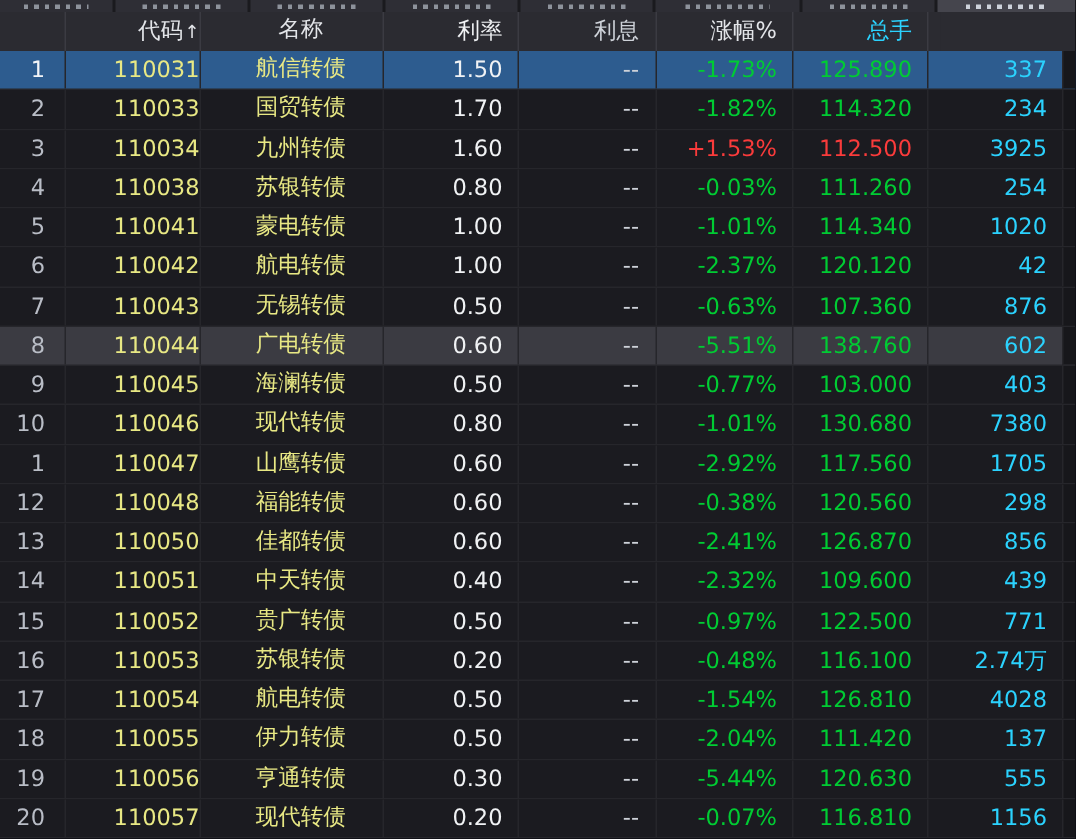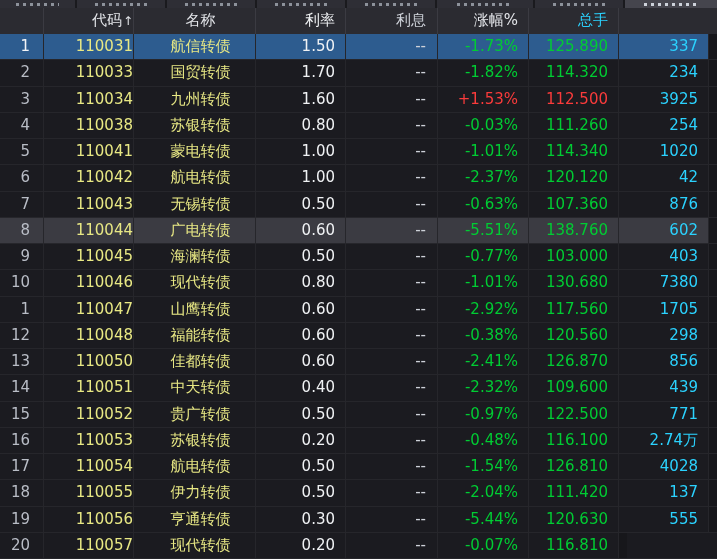--- a/index.html
+++ b/index.html
@@ -300,17 +300,18 @@
       <div class="cell c-sliver"></div>
     </div>
       <div class="row">
       <div class="cell c-index">20</div>
       <div class="cell c-code">110057</div>
       <div class="cell c-name">现代转债</div>
       <div class="cell c-rate">0.20</div>
       <div class="cell c-int">--</div>
       <div class="cell c-chg down">-0.07%</div>
       <div class="cell c-price down">116.810</div>
+      <div class="cell c-vol">1156</div>
       <div class="cell c-sliver"></div>
     </div>
     </div>
 
 </div>
 
 </body></html>

